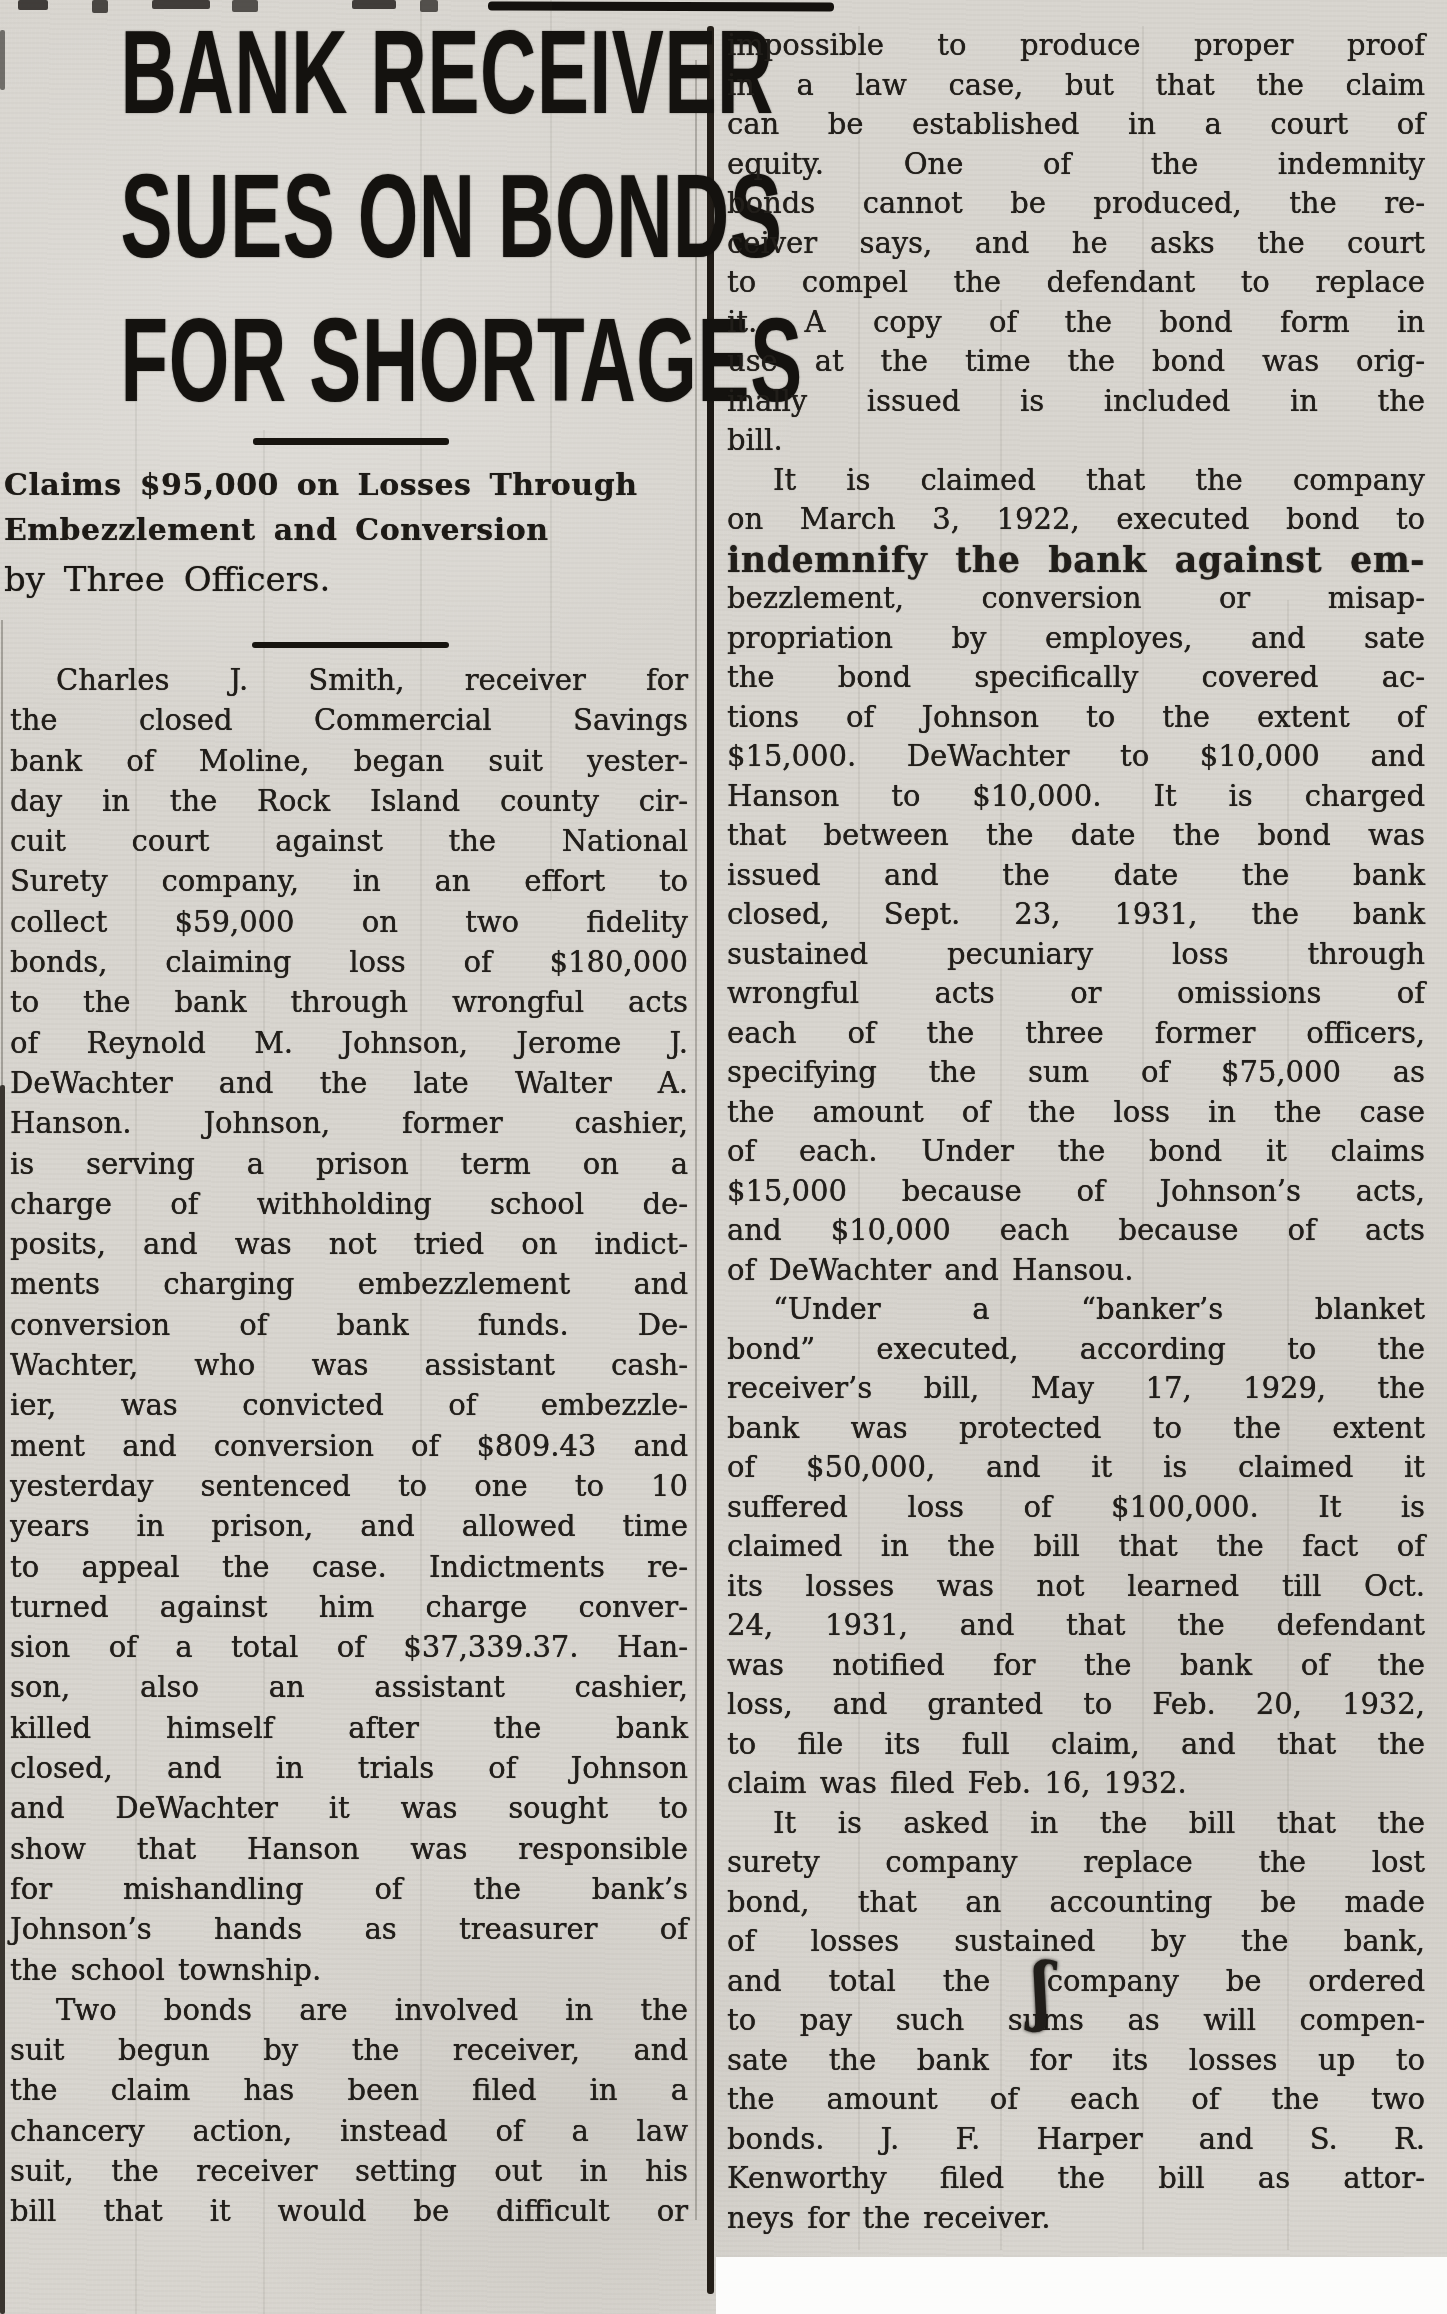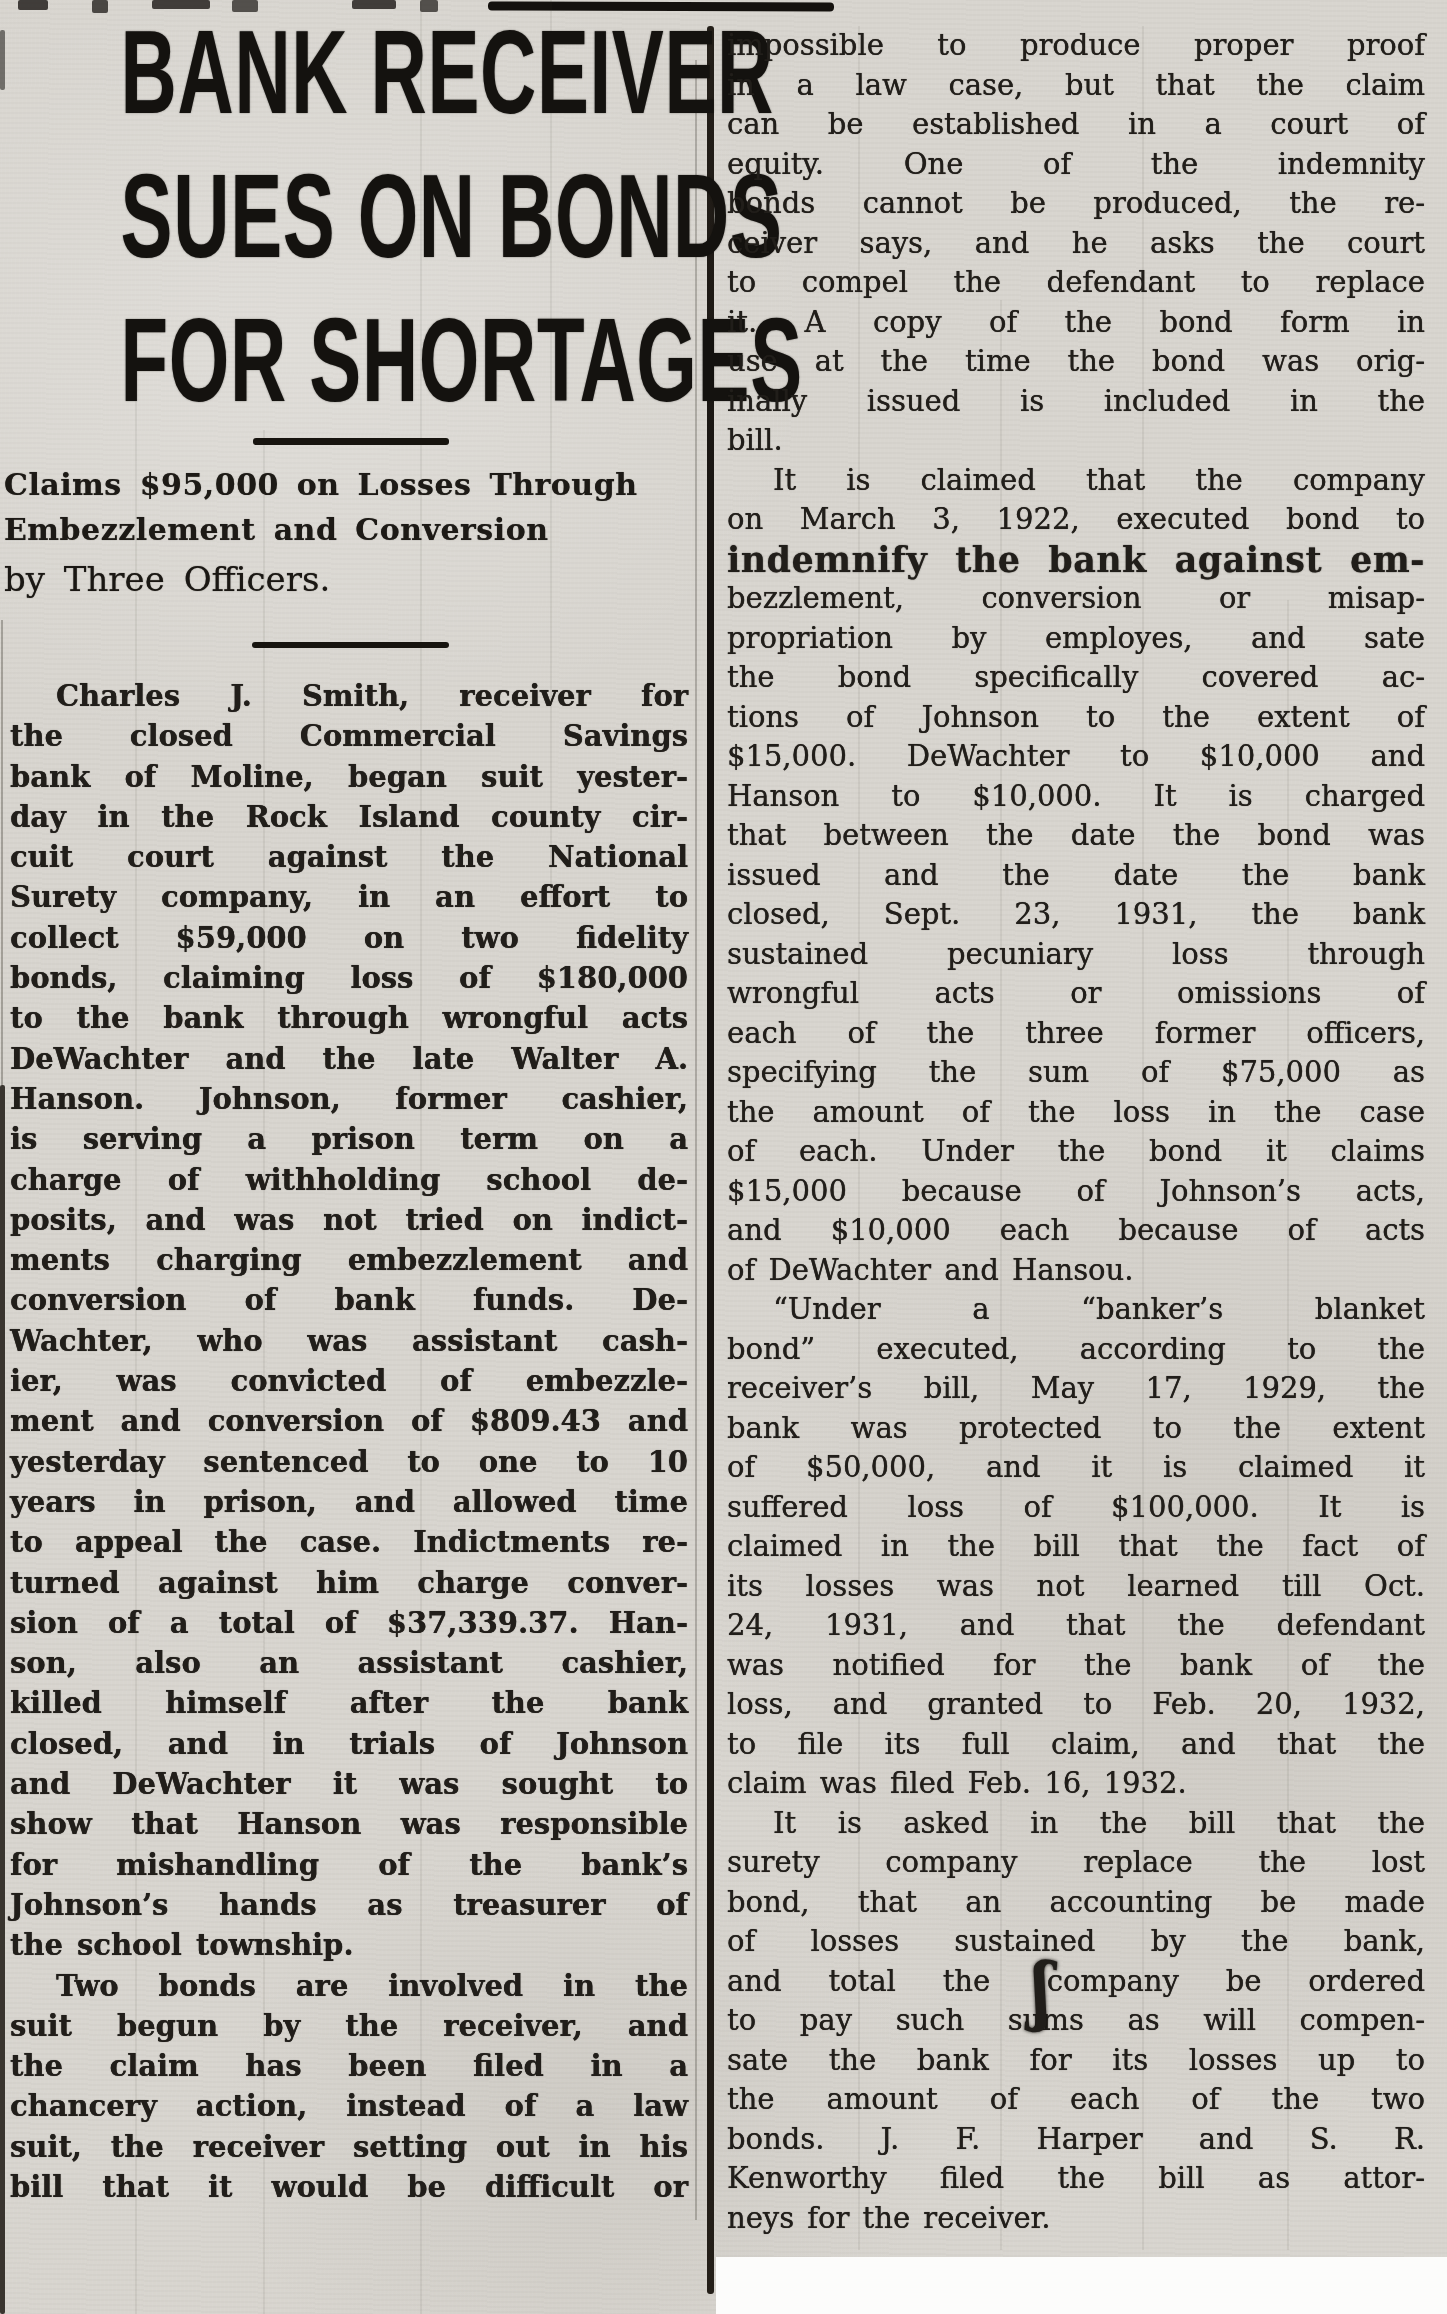--- a/index.html
+++ b/index.html
@@ -79,21 +79,21 @@
   }
   .subhead .deck{
     font-size:34px; line-height:54px; font-weight:400; color:#1a1713;
     word-spacing:8px;
     text-shadow:0 0 1px rgba(30,27,22,0.7);
   }
 
   
   .col{ position:absolute; font-size:29px; z-index:2;
         text-shadow:0 0 0.8px rgba(33,30,26,0.75), 0.2px 0.2px 0.4px rgba(30,27,22,0.55); }
-  .col-left { left:10px;  top:676px; width:678px; line-height:40.3px;font-weight:bold; }
+  .col-left { left:10px;  top:660px; width:678px; line-height:40.3px; }
   .col-right{ left:727px; top:26px;  width:698px; line-height:39.5px; }
 
   .para{ margin:0; }
   .line{
     text-align:justify;
     text-align-last:justify;
     text-justify:inter-word;
     word-spacing:4px;
     min-height:1em;
   }
@@ -160,20 +160,21 @@
     <div class="para indent">
       <div class="line">Charles J. Smith, receiver for</div>
       <div class="line">the closed Commercial Savings</div>
       <div class="line">bank of Moline, began suit yester-</div>
       <div class="line">day in the Rock Island county cir-</div>
       <div class="line">cuit court against the National</div>
       <div class="line">Surety company, in an effort to</div>
       <div class="line">collect $59,000 on two fidelity</div>
       <div class="line">bonds, claiming loss of $180,000</div>
       <div class="line">to the bank through wrongful acts</div>
+      <div class="line">of Reynold M. Johnson, Jerome J.</div>
       <div class="line">DeWachter and the late Walter A.</div>
       <div class="line">Hanson. Johnson, former cashier,</div>
       <div class="line">is serving a prison term on a</div>
       <div class="line">charge of withholding school de-</div>
       <div class="line">posits, and was not tried on indict-</div>
       <div class="line">ments charging embezzlement and</div>
       <div class="line">conversion of bank funds. De-</div>
       <div class="line">Wachter, who was assistant cash-</div>
       <div class="line">ier, was convicted of embezzle-</div>
       <div class="line">ment and conversion of $809.43 and</div>

